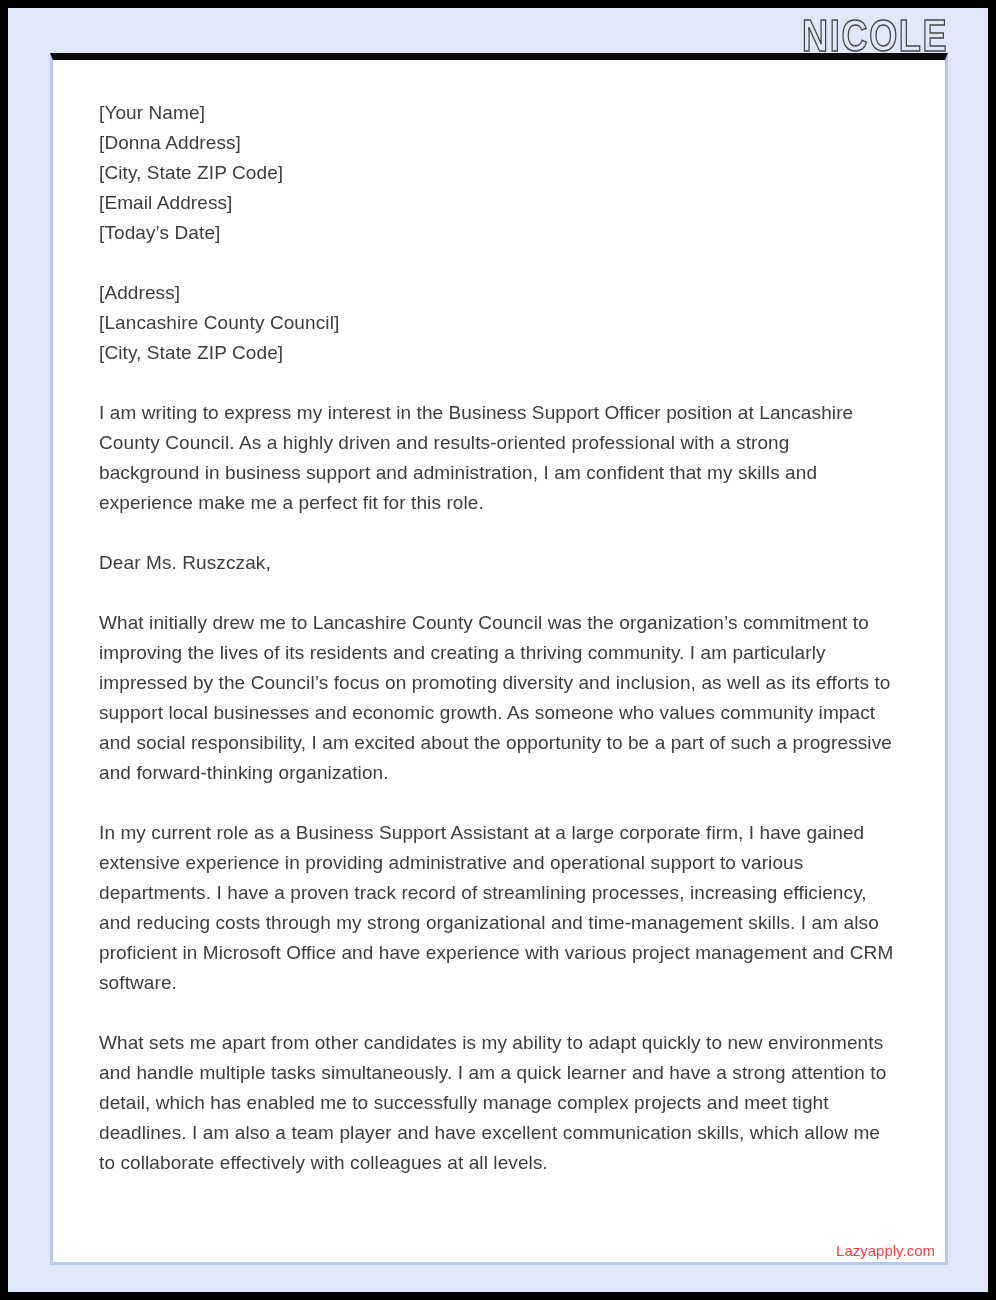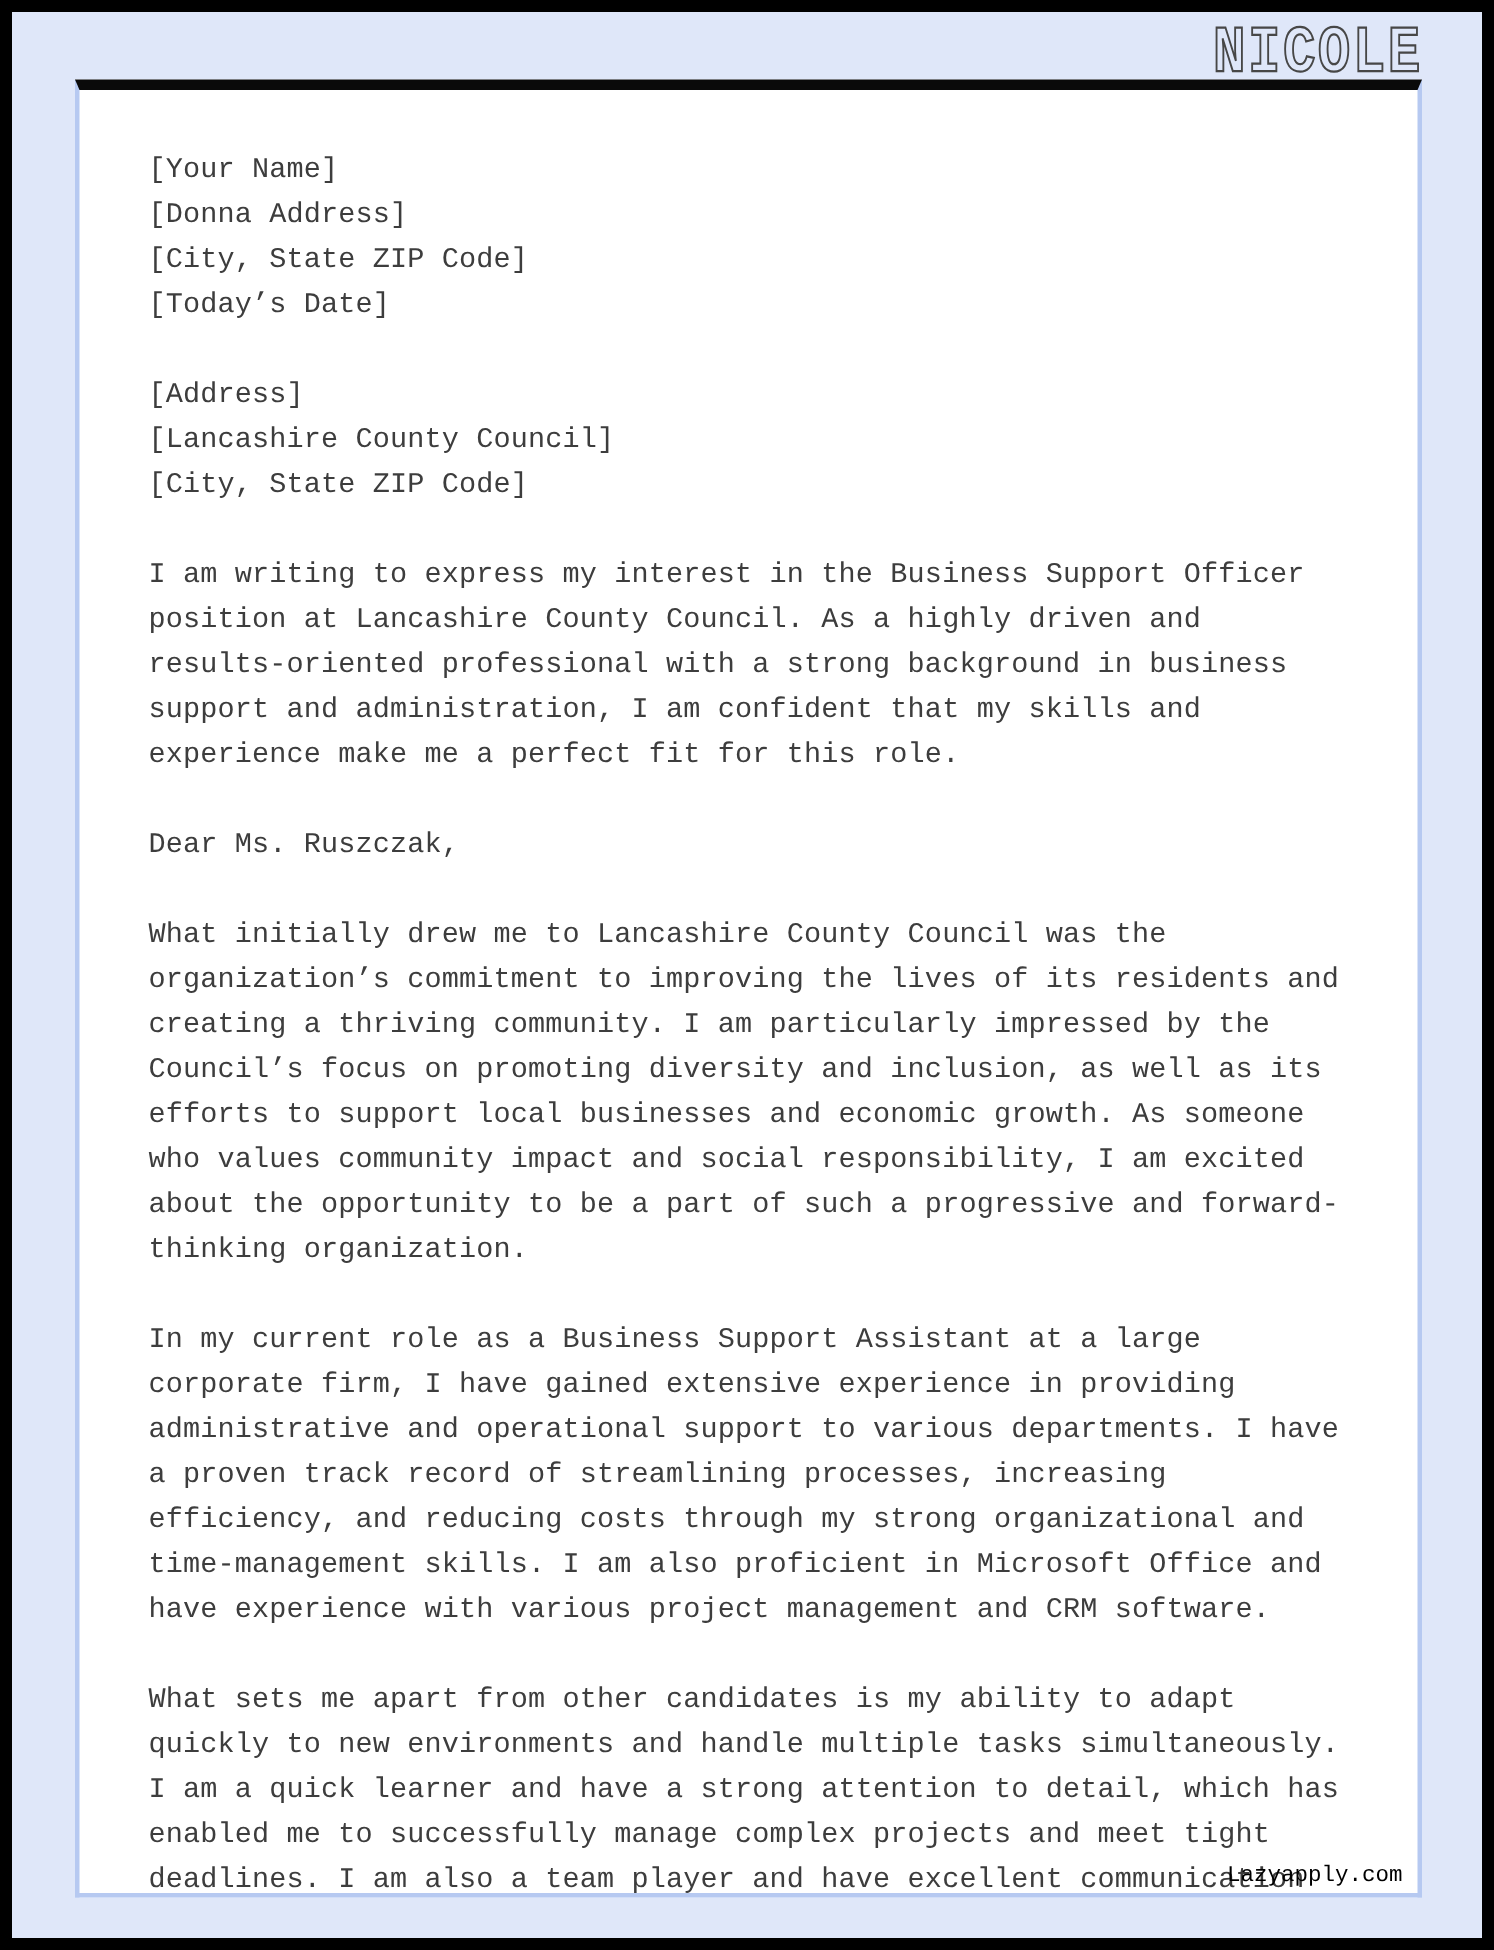--- a/index.html
+++ b/index.html
@@ -15,21 +15,20 @@
     overflow: hidden;
   }
   
   .canvas {
     position: absolute;
     left: 8px;
     top: 8px;
     width: 980px;
     height: 1284px;
     background: #dfe7f9;
-    font-family: Liberation Mono, monospace;
   }
   
   .logo {
     position: absolute;
     top: 6px;
     right: 40px;
     height: 44px;
     line-height: 44px;
     font-size: 44px;
     font-weight: 600;
@@ -73,38 +72,39 @@
   }
   .letter-body p {
     margin: 0 0 30px 0;
   }
   .watermark {
     position: absolute;
     right: 10px;
     bottom: 1px;
     font-size: 15px;
     line-height: 20px;
-    color: #000000;
+    color: #ef4444;
   }
 </style>
 </head>
 <body>
 
 <div class="canvas">
 
   <div class="logo">NICOLE</div>
 
   <div class="page">
 
     <div class="letter-body">
 
       <div class="address-block">
         <div class="address-line">[Your Name]</div>
         <div class="address-line">[Donna Address]</div>
         <div class="address-line">[City, State ZIP Code]</div>
+        <div class="address-line">[Email Address]</div>
         <div class="address-line">[Today’s Date]</div>
       </div>
 
       <div class="address-block">
         <div class="address-line">[Address]</div>
         <div class="address-line">[Lancashire County Council]</div>
         <div class="address-line">[City, State ZIP Code]</div>
       </div>
 
       <p>I am writing to express my interest in the Business Support Officer position at Lancashire County Council. As a highly driven and results-oriented professional with a strong background in business support and administration, I am confident that my skills and experience make me a perfect fit for this role.</p>

